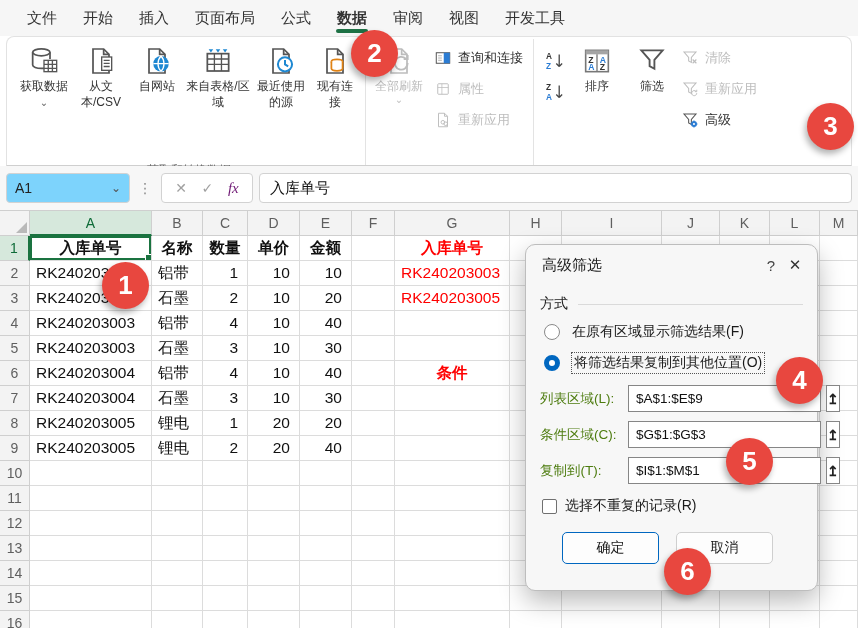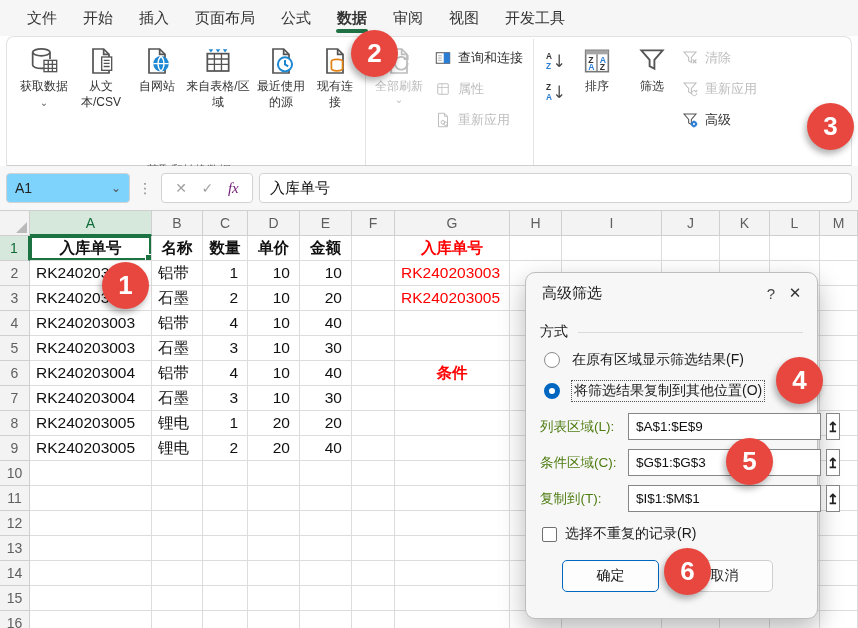--- a/index.html
+++ b/index.html
@@ -72,21 +72,21 @@
     white-space:nowrap; overflow:hidden; }
   .cell.num { justify-content:flex-end; padding-right:9px; }
   .cell.ctr { justify-content:center; }
   .cell.b { font-weight:bold; }
   .cell.red { color:#ff0000; }
   .cell.a1sel { box-shadow:inset 0 0 0 2px #1a7340; position:relative; z-index:2; }
   .cell.a1sel::after { content:""; position:absolute; right:-2px; bottom:-2px; width:6px; height:6px;
     background:#1a7340; border:1px solid #fff; }
 
   
-  .dialog { position:absolute; left:525px; top:272px; width:293px; height:347px;
+  .dialog { position:absolute; left:525px; top:244px; width:293px; height:347px;
     background:#f7f7f7; border:1px solid #bdbdbd; border-radius:10px;
     box-shadow:0 10px 26px rgba(0,0,0,.28); z-index:40; font-size:14px; color:#1a1a1a; }
   .dlg-title { display:flex; align-items:center; height:40px; padding:0 16px; }
   .dlg-title .t { font-size:15px; }
   .dlg-title .q { margin-left:auto; color:#444; font-size:15px; width:24px; text-align:center; }
   .dlg-title .x { color:#333; font-size:15px; width:24px; text-align:center; margin-right:-6px; }
   .dlg-body { padding:2px 14px 0; }
   .grp { display:flex; align-items:center; margin:8px 0 10px; }
   .grp .gl { font-size:14px; color:#222; }
   .grp .line { flex:1; height:1px; background:#dadada; margin-left:10px; }

